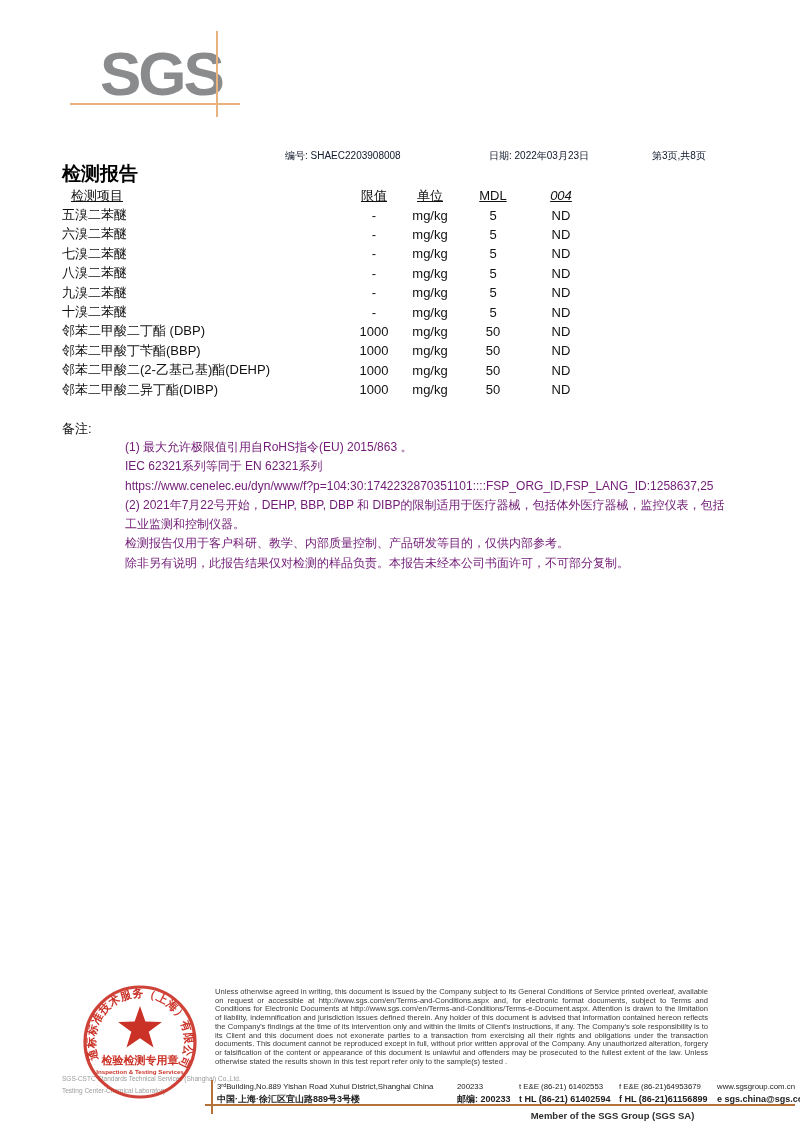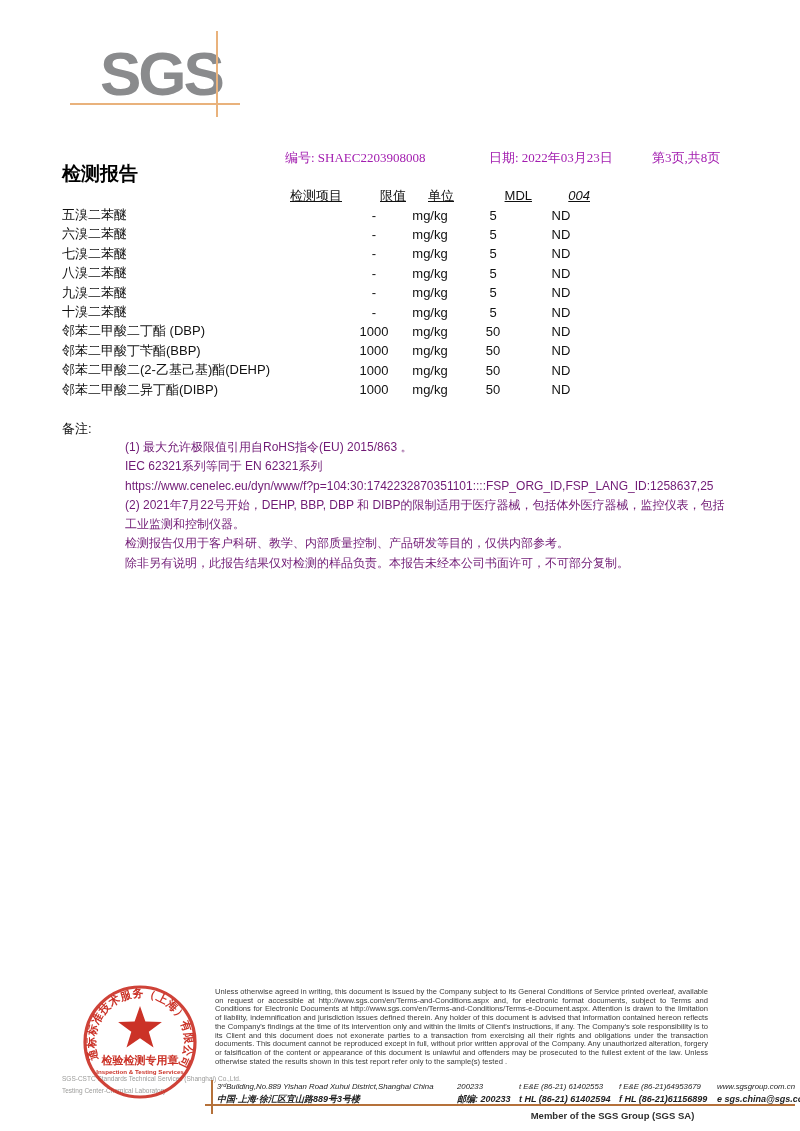--- a/index.html
+++ b/index.html
@@ -11,32 +11,32 @@
   .abs { position:absolute; }
 
   
   .logo-sgs { left:100px; top:44px; font-size:62px; line-height:60px; font-weight:bold;
               color:#8A8B8D; letter-spacing:-3px; font-family:"Liberation Sans",sans-serif; }
   .logo-vline { left:216px; top:31px; width:2px; height:86px; background:#E9B27C; }
   .logo-hline { left:70px; top:103px; width:170px; height:2px; background:#E9B27C; }
 
   
   .report-title { left:62px; top:161px; font-size:19px; font-weight:bold; color:#000; }
-  .meta { font-size:13px; color:#a21caf;font-family:Liberation Serif, serif; }
+  .meta { font-size:10px; color:#0f172a; }
   .meta-no   { left:285px; top:149px; }
   .meta-date { left:489px; top:149px; }
   .meta-page { left:652px; top:149px; }
 
   
   .results-table { left:62px; top:186px; width:540px; font-size:13px; }
   .trow { display:grid; grid-template-columns:280px 64px 48px 78px 58px; height:19.4px; align-items:center; }
   .cell { white-space:nowrap; }
   .c0 { text-align:left; }
   .c1,.c2,.c3,.c4 { text-align:center; }
-  .thead .cell { text-decoration:underline;text-align:right; }
+  .thead .cell { text-decoration:underline; }
   .thead .c0 { padding-left:9px; }
   .thead .c4 { font-style:italic; }
 
   
   .notes-label { left:62px; top:420px; font-size:13px; }
   .notes-list { left:125px; top:438px; width:600px; font-size:12px; line-height:19.3px; color:#701a75; }
   .note-line.url { word-break:break-all; }
 
   
   .company-line { left:62px; font-size:6.5px; color:#9B9B99; white-space:nowrap; }
@@ -45,21 +45,21 @@
   .stamp-svg { left:78px; top:982px; width:124px; height:120px; }
 
   
   .disclaimer { left:215px; top:988px; width:493px; font-size:7.6px; line-height:8.7px;
                 color:#3A3A3A; text-align:justify; }
   .disclaimer .u { }
   .attention { left:215px; top:1060px; width:493px; font-size:7.6px; line-height:8.7px;
                color:#E87722; font-weight:bold; }
 
   
-  .address-block { left:217px; top:1080px; width:578px;font-style:italic; }
+  .address-block { left:217px; top:1080px; width:578px; }
   .addr-row { display:grid; grid-template-columns:240px 62px 100px 98px 78px;
               font-size:7.8px; line-height:13px; color:#222; white-space:nowrap; }
   .addr-row.cn { font-size:9px; font-weight:bold; }
   .addr-vline { left:211px; top:1080px; width:2px; height:34px; background:#B5713A; }
   .footer-hline { left:205px; top:1104px; width:590px; height:2.4px; background:#B5713A; }
   .member-line { left:430px; top:1110px; width:365px; text-align:center; font-size:9.5px;
                  font-weight:bold; color:#2F2F2F; }
 </style>
 </head>
 <body>

